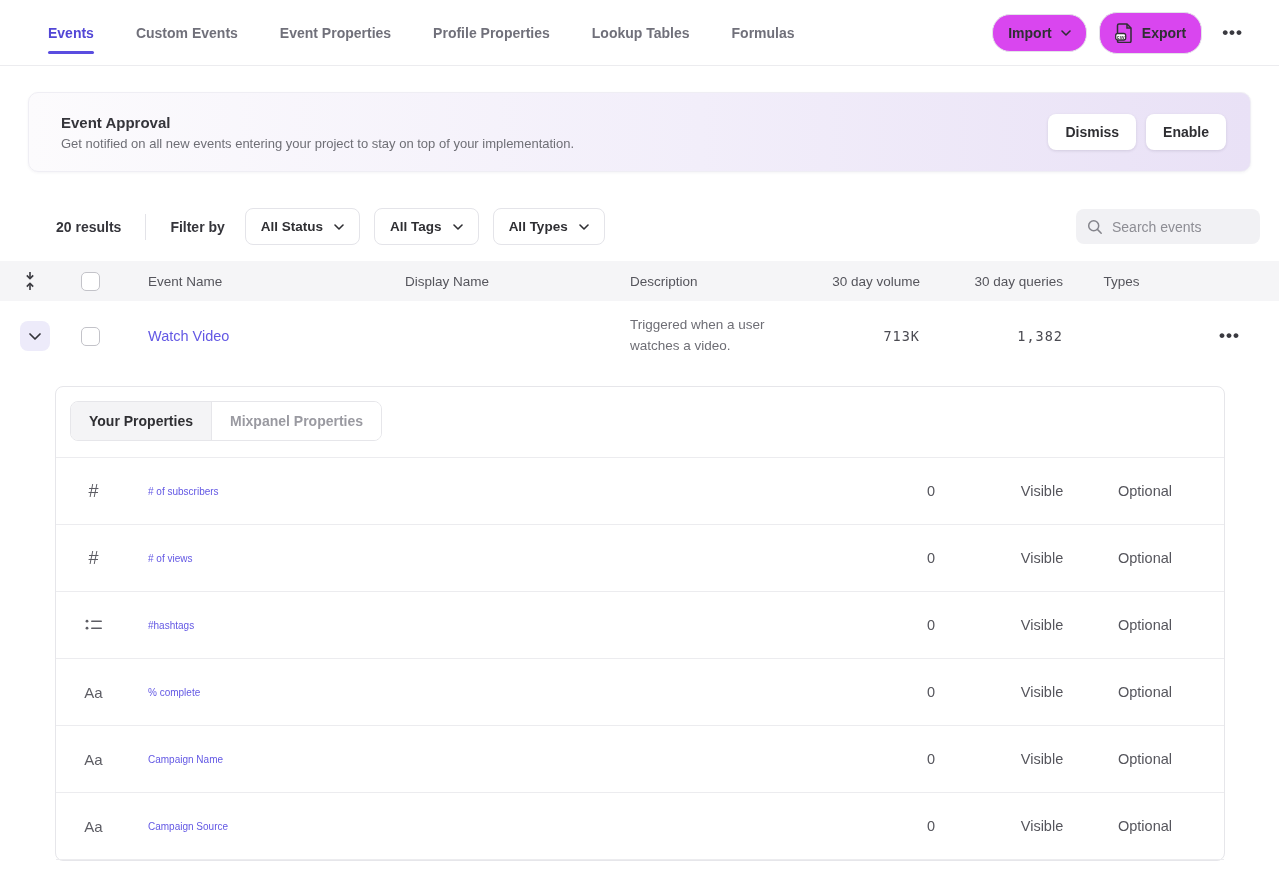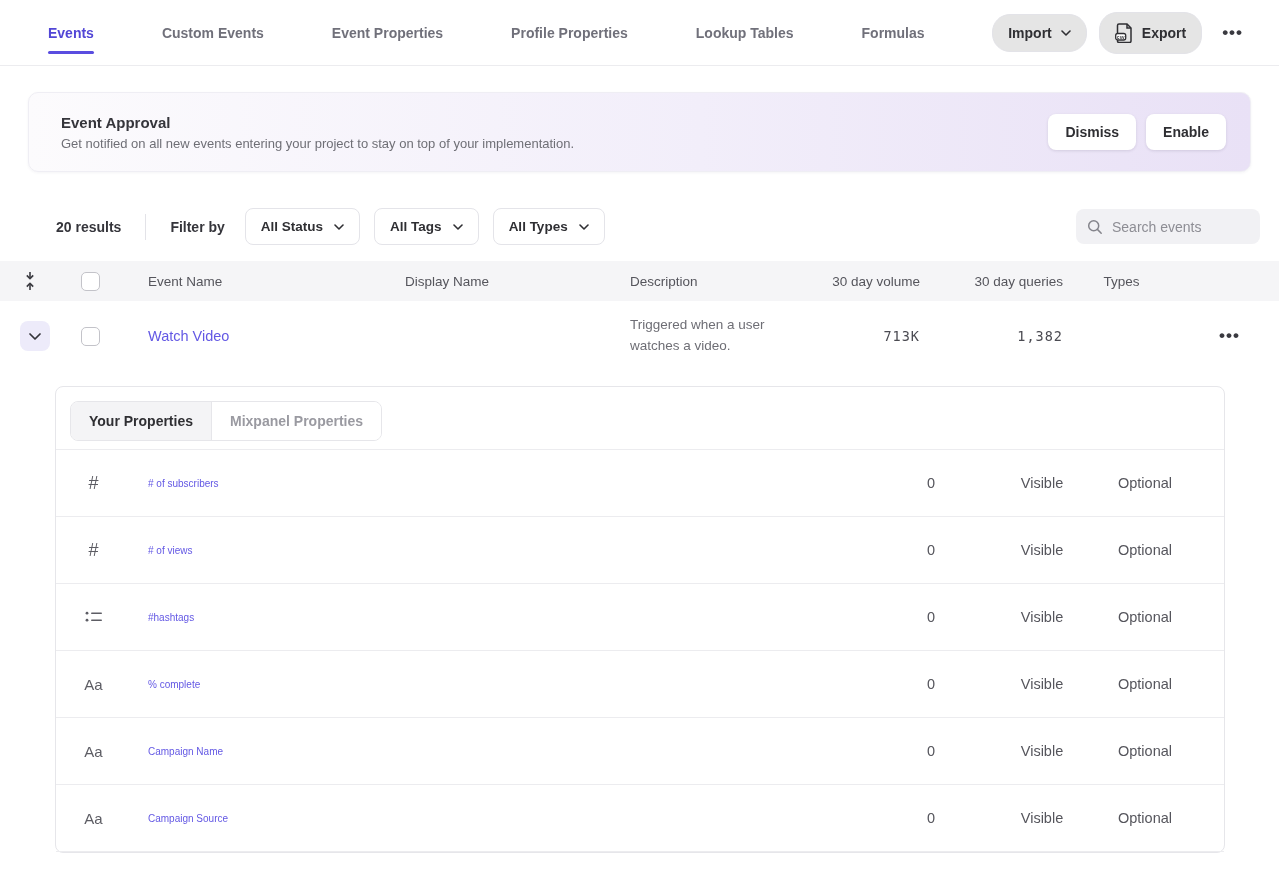--- a/index.html
+++ b/index.html
@@ -2,29 +2,29 @@
 <html><head>
 <meta charset="utf-8">
 <style>
   * { box-sizing: border-box; margin: 0; padding: 0; }
   html,body { width:1279px; height:884px; overflow:hidden; background:#fff;
     font-family:"Liberation Sans", sans-serif; color:#2f2f33; }
 
   
   .topnav { display:flex; align-items:center; height:66px; padding:0 28px 0 48px;
     border-bottom:1px solid #ececef; background:#fff; }
-  .nav-tabs { display:flex; gap:68px; height:100%; align-items:center; }
+  .nav-tabs { display:flex; gap:42px; height:100%; align-items:center; }
   .nav-tab { position:relative; display:flex; align-items:center; height:100%;
     font-size:14px; font-weight:600; color:#70707a; cursor:pointer; white-space:nowrap; }
   .nav-tab.active { color:#5246d6; }
   .nav-tab.active::after { content:""; position:absolute; left:0; right:0; bottom:11px;
     height:3px; border-radius:3px; background:#5a4de0; }
   .topnav-right { margin-left:auto; display:flex; align-items:center; gap:12px; }
   .btn-outline { display:flex; align-items:center; gap:9px; padding:10px 15px;
-    border:1px solid #e3e3e8; border-radius:18px; background:#e5e5e5; font-size:14px;
+    border:1px solid #e3e3e8; border-radius:18px; background:#d946ef; font-size:14px;
     font-weight:600; color:#2f2f33; cursor:pointer; }
   .more-btn { padding:6px 8px; font-size:17px; font-weight:700; color:#3a3a40;
     letter-spacing:1px; cursor:pointer; background:none; border:none; }
 
   
   .banner { margin:26px 28px 0 28px; height:80px; border-radius:10px;
     background:linear-gradient(90deg,#fcfbfd 0%, #f2eefa 55%, #e9e1f6 100%);
     border:1px solid #efeef4; box-shadow:0 1px 3px rgba(40,30,80,.05);
     display:flex; align-items:center; padding:0 24px 0 32px; }
   .banner-title { font-size:15px; font-weight:700; color:#35353b; margin-bottom:5px; }
@@ -67,21 +67,21 @@
   .event-link { color:#6358e4; font-size:14.5px; padding-left:23px; cursor:pointer; }
   .desc-text { color:#6e6e75; font-size:13.5px; line-height:1.55; padding-right:30px; }
   .num { font-family:"DejaVu Sans Mono", monospace; font-size:13.5px; color:#4b4b52;
     letter-spacing:1px; }
   .row-more { background:none; border:none; font-size:17px; font-weight:700; color:#3a3a40;
     letter-spacing:1px; cursor:pointer; text-align:center; }
 
   
   .props-panel { margin:15px 54px 0 55px; width:1170px; border:1px solid #e6e6ea;
     border-radius:8px; background:#fff; }
-  .props-tabbar { padding:14px 14px 8px 14px; border-bottom:1px solid #ececef; }
+  .props-tabbar { padding:14px 14px 16px 14px; border-bottom:1px solid #ececef; }
   .tab-group { display:inline-flex; border:1px solid #e6e6ea; border-radius:8px;
     overflow:hidden; }
   .ptab { padding:11px 18px; font-size:14px; font-weight:600; color:#9a9aa1;
     background:#fff; cursor:pointer; white-space:nowrap; }
   .ptab.active { background:#f4f4f6; color:#2f2f33; border-right:1px solid #e6e6ea; }
   .prop-row { display:grid; grid-template-columns:75px 745px 110px 112px 94px 34px;
     align-items:center; height:67px; border-bottom:1px solid #ececef; }
   .prop-icon { text-align:center; color:#5d5d64; }
   .prop-icon.hash { font-size:18px; font-weight:400; }
   .prop-icon.text { font-size:15px; font-weight:500; }

